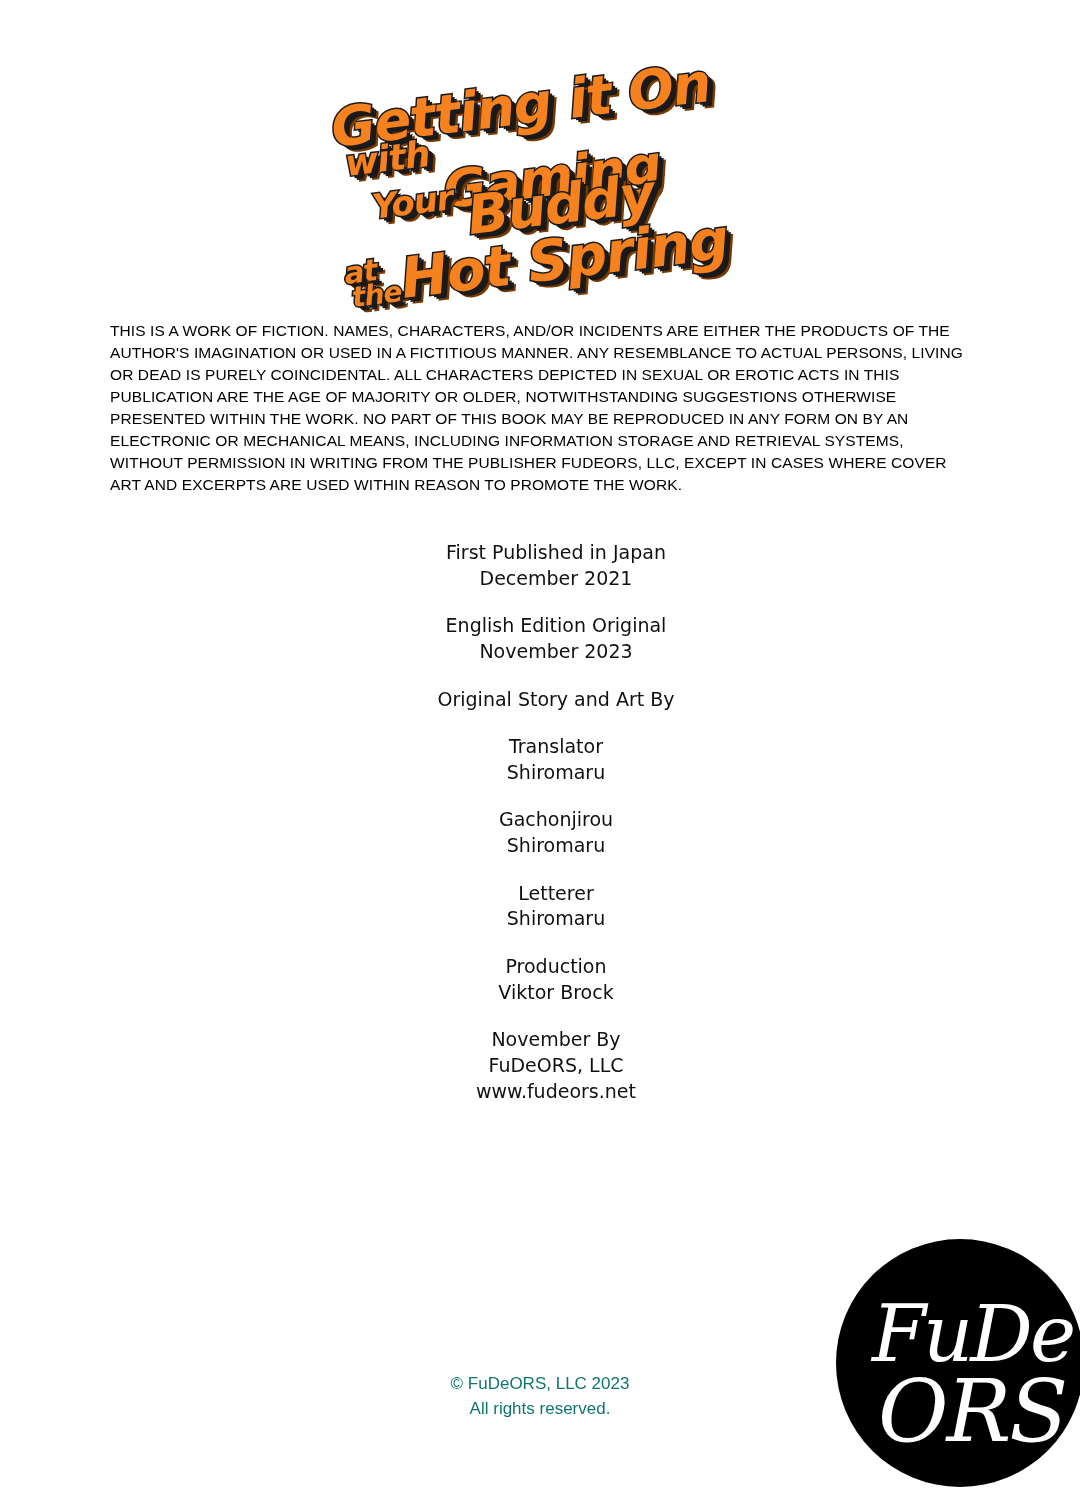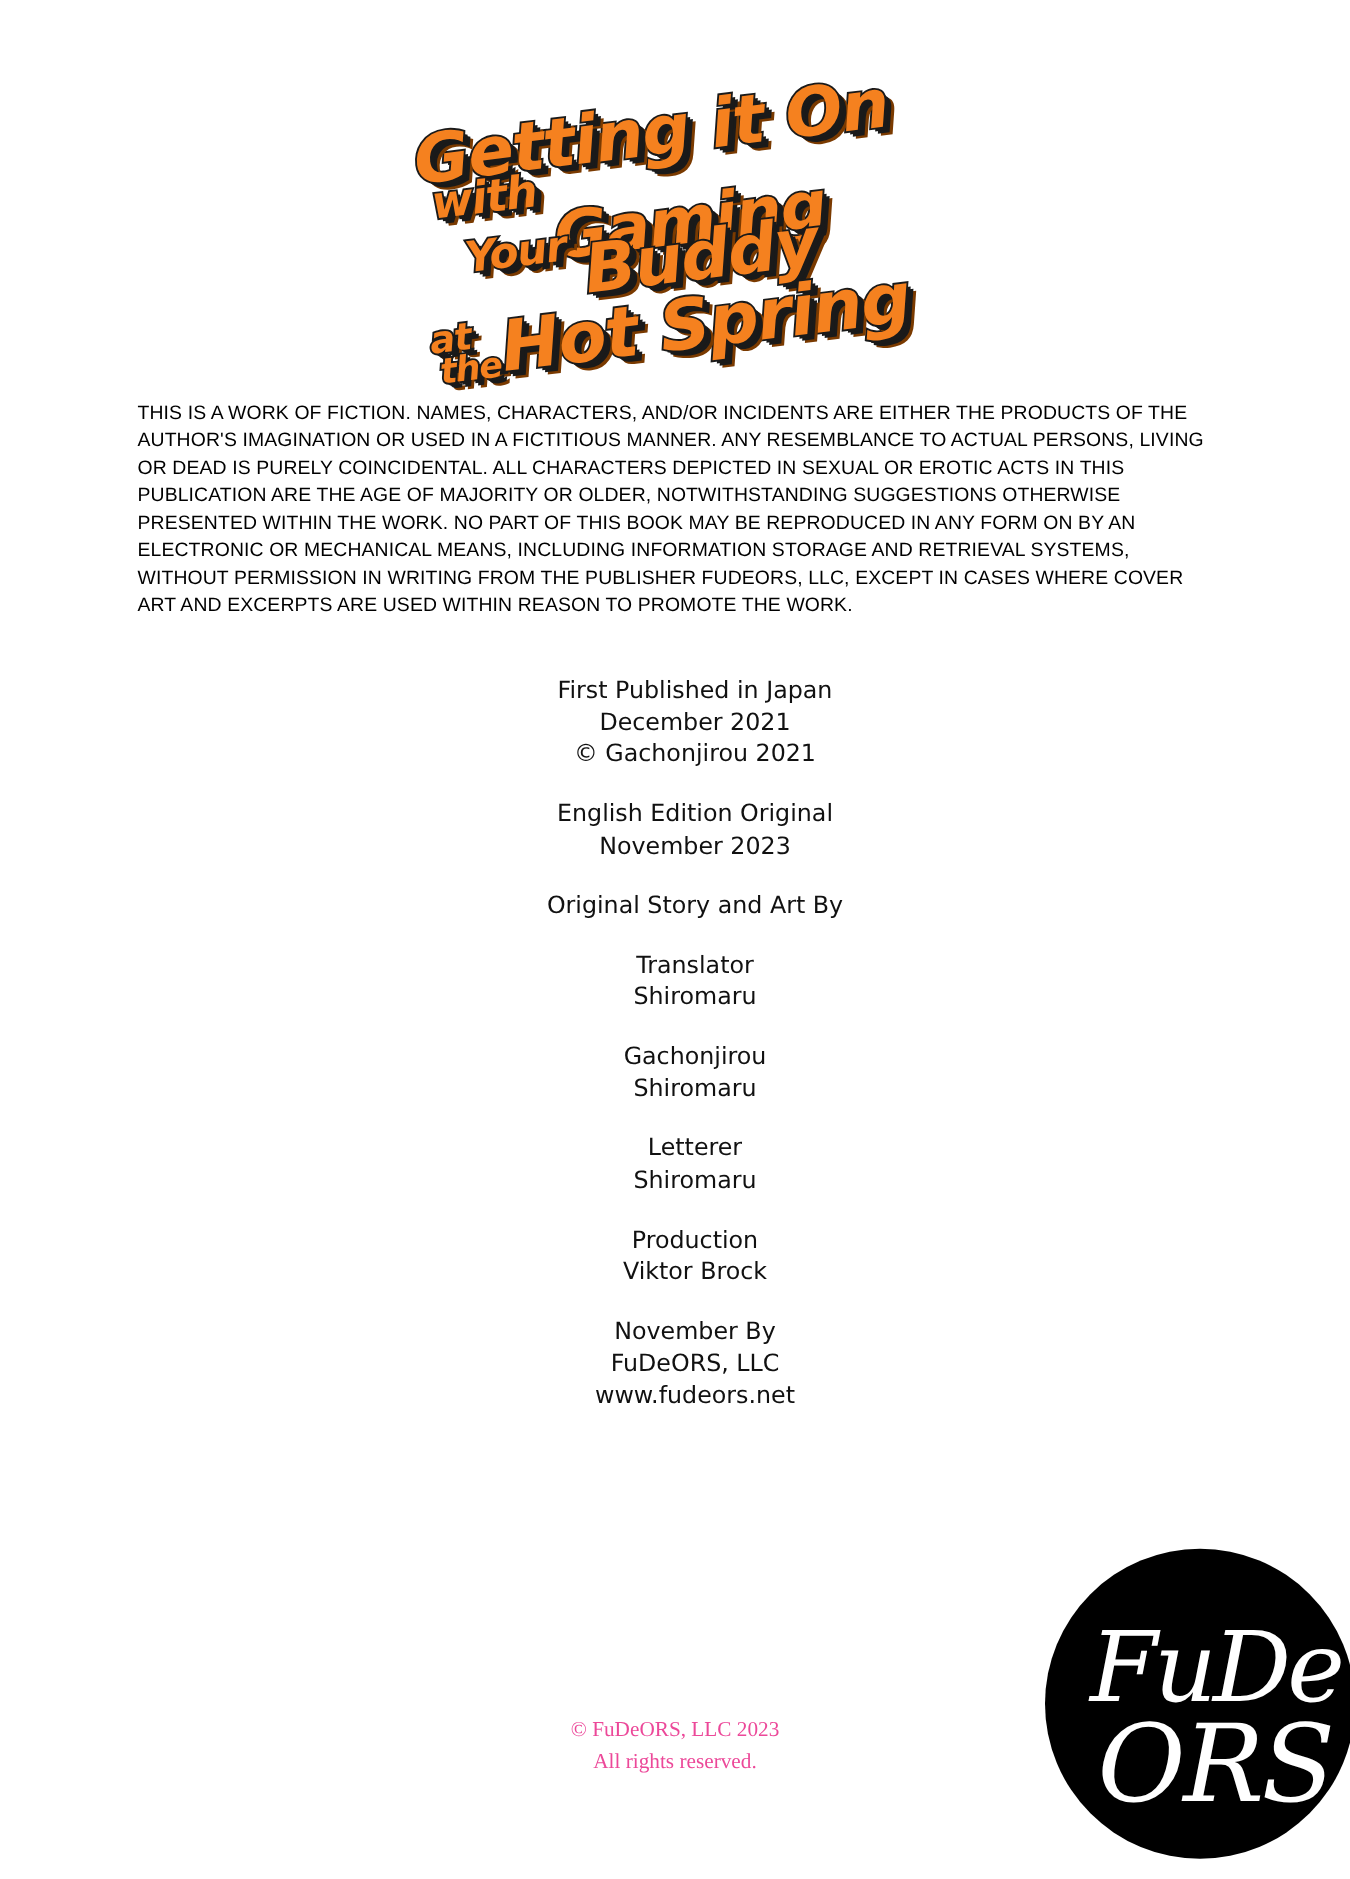--- a/index.html
+++ b/index.html
@@ -123,24 +123,24 @@
     display: block;
   }
 
   
   .footer {
     position: absolute;
     left: 0;
     top: 1372px;
     width: 1080px;
     text-align: center;
-    font-family: Liberation Serif, serif;
+    font-family: Liberation Sans, sans-serif;
     font-size: 17px;
     line-height: 1.45;
-    color: #ec4899;
+    color: #0f766e;
   }
 
   
   .logo {
     position: absolute;
     right: -10px;
     bottom: 10px;
     width: 260px;
     height: 260px;
   }
@@ -159,21 +159,20 @@
   <span class="title-line tl-8">Hot Spring</span>
 </div>
 
 <div class="disclaimer">THIS IS A WORK OF FICTION. NAMES, CHARACTERS, AND/OR INCIDENTS ARE EITHER THE PRODUCTS OF THE AUTHOR'S IMAGINATION OR USED IN A FICTITIOUS MANNER. ANY RESEMBLANCE TO ACTUAL PERSONS, LIVING OR DEAD IS PURELY COINCIDENTAL. ALL CHARACTERS DEPICTED IN SEXUAL OR EROTIC ACTS IN THIS PUBLICATION ARE THE AGE OF MAJORITY OR OLDER, NOTWITHSTANDING SUGGESTIONS OTHERWISE PRESENTED WITHIN THE WORK. NO PART OF THIS BOOK MAY BE REPRODUCED IN ANY FORM ON BY AN ELECTRONIC OR MECHANICAL MEANS, INCLUDING INFORMATION STORAGE AND RETRIEVAL SYSTEMS, WITHOUT PERMISSION IN WRITING FROM THE PUBLISHER FUDEORS, LLC, EXCEPT IN CASES WHERE COVER ART AND EXCERPTS ARE USED WITHIN REASON TO PROMOTE THE WORK.</div>
 
 <div class="credits">
 
   <div class="credit-group">
     <span class="c-line">First Published in Japan</span>
     <span class="c-line">December 2021</span>
-    <span class="c-line">© Gachonjirou 2021</span>
   </div>
 
   <div class="credit-group">
     <span class="c-line">English Edition Original</span>
     <span class="c-line">November 2023</span>
   </div>
 
   <div class="credit-group">
     <span class="c-line">Original Story and Art By</span>
   </div>

